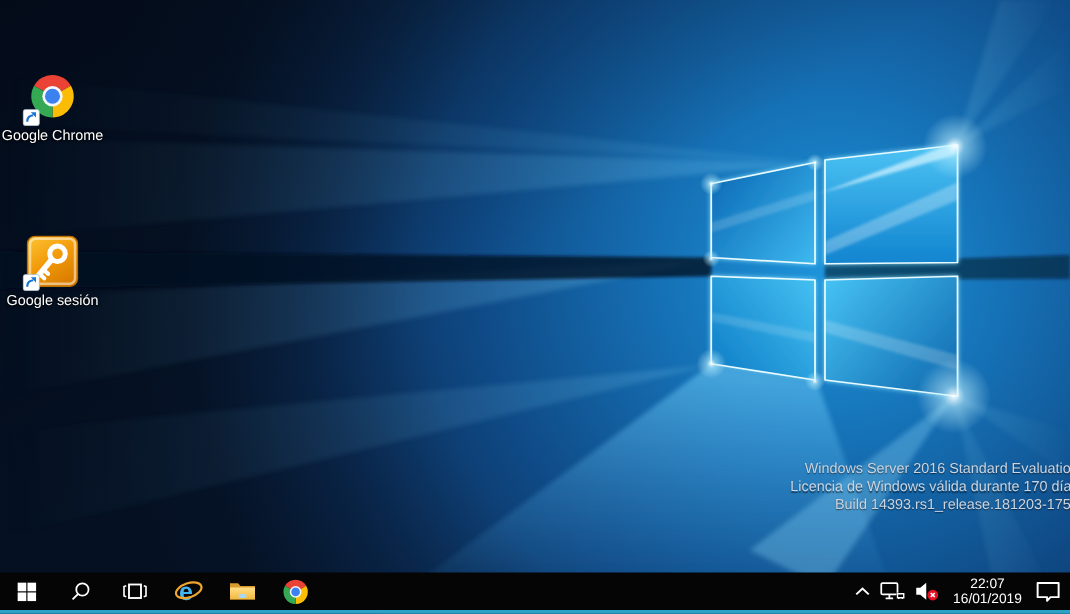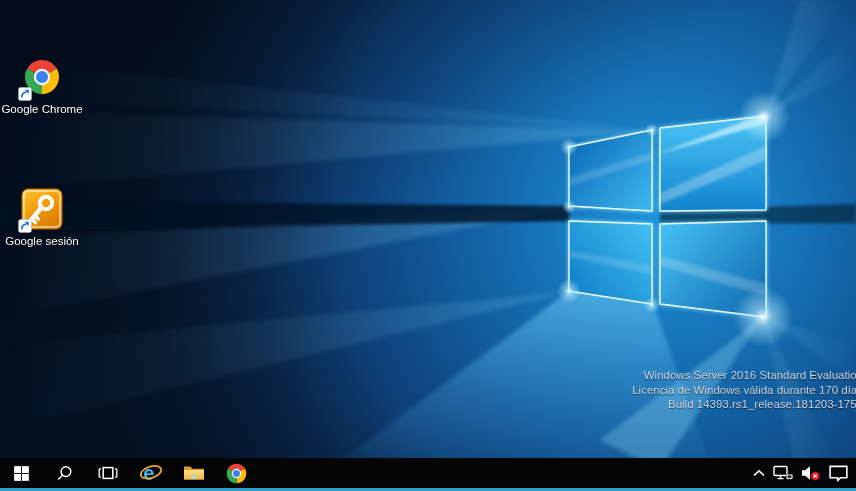--- a/index.html
+++ b/index.html
@@ -281,20 +281,24 @@
             <path d="M14 10 h5 v3.2 h-5 z M15 13.2 v1 M17.9 13.2 v1" stroke="#fff" stroke-width="1.1" fill="none"></path>
           </svg>
         </div>
         <div class="tray-btn">
           <svg width="20" height="16" viewBox="0 0 20 16">
             <path d="M1 5.2 h3.2 L9 1.2 v13.6 L4.2 10.8 H1 Z" fill="#fff"></path>
             <circle cx="14.2" cy="11" r="4.3" fill="#e81123"></circle>
             <path d="M12.6 9.4 l3.2 3.2 M15.8 9.4 l-3.2 3.2" stroke="#fff" stroke-width="1.3"></path>
           </svg>
         </div>
+        <div class="clock tray-btn">
+          <span>22:07</span>
+          <span>16/01/2019</span>
+        </div>
         <div class="tray-btn">
           <svg width="21" height="19" viewBox="0 0 20 18" fill="none" stroke="#fff" stroke-width="1.5" stroke-linejoin="round">
             <path d="M2 2.2 H18 V13 H11.8 L9.2 15.8 V13 H2 Z"></path>
           </svg>
         </div>
       </div>
     </div>
     <div class="tb-line"></div>
   </div>
 </div>

